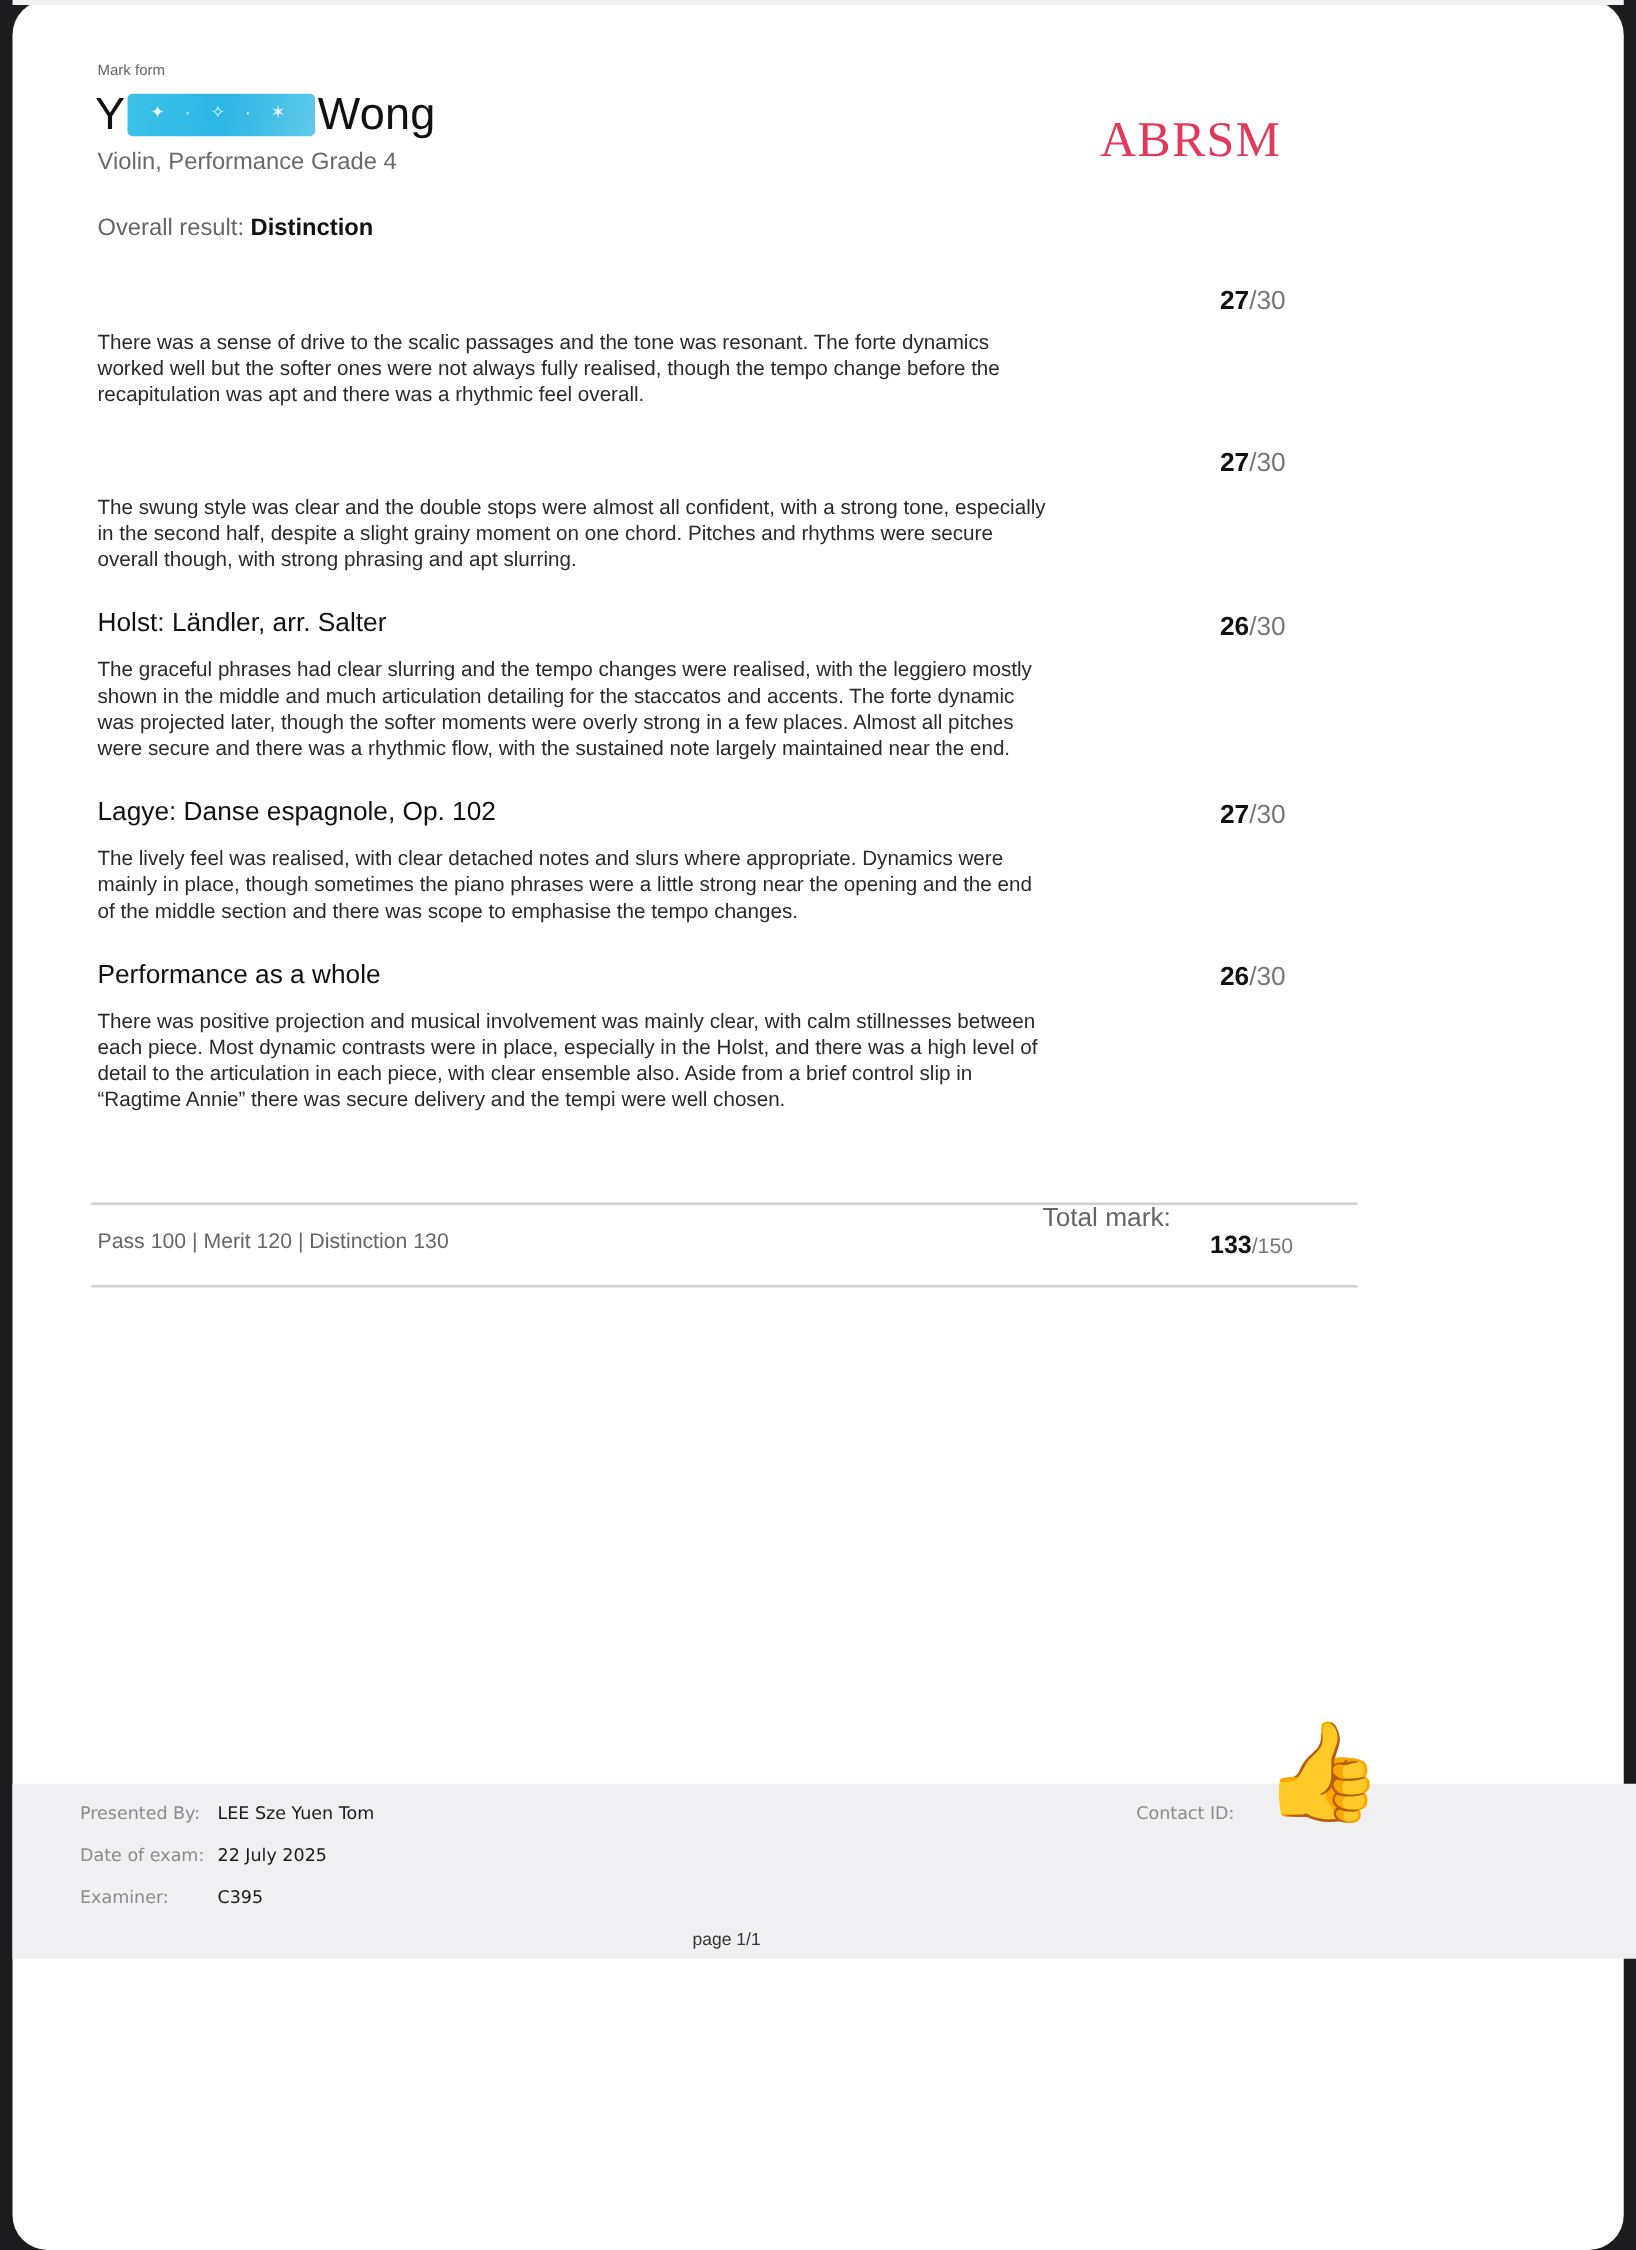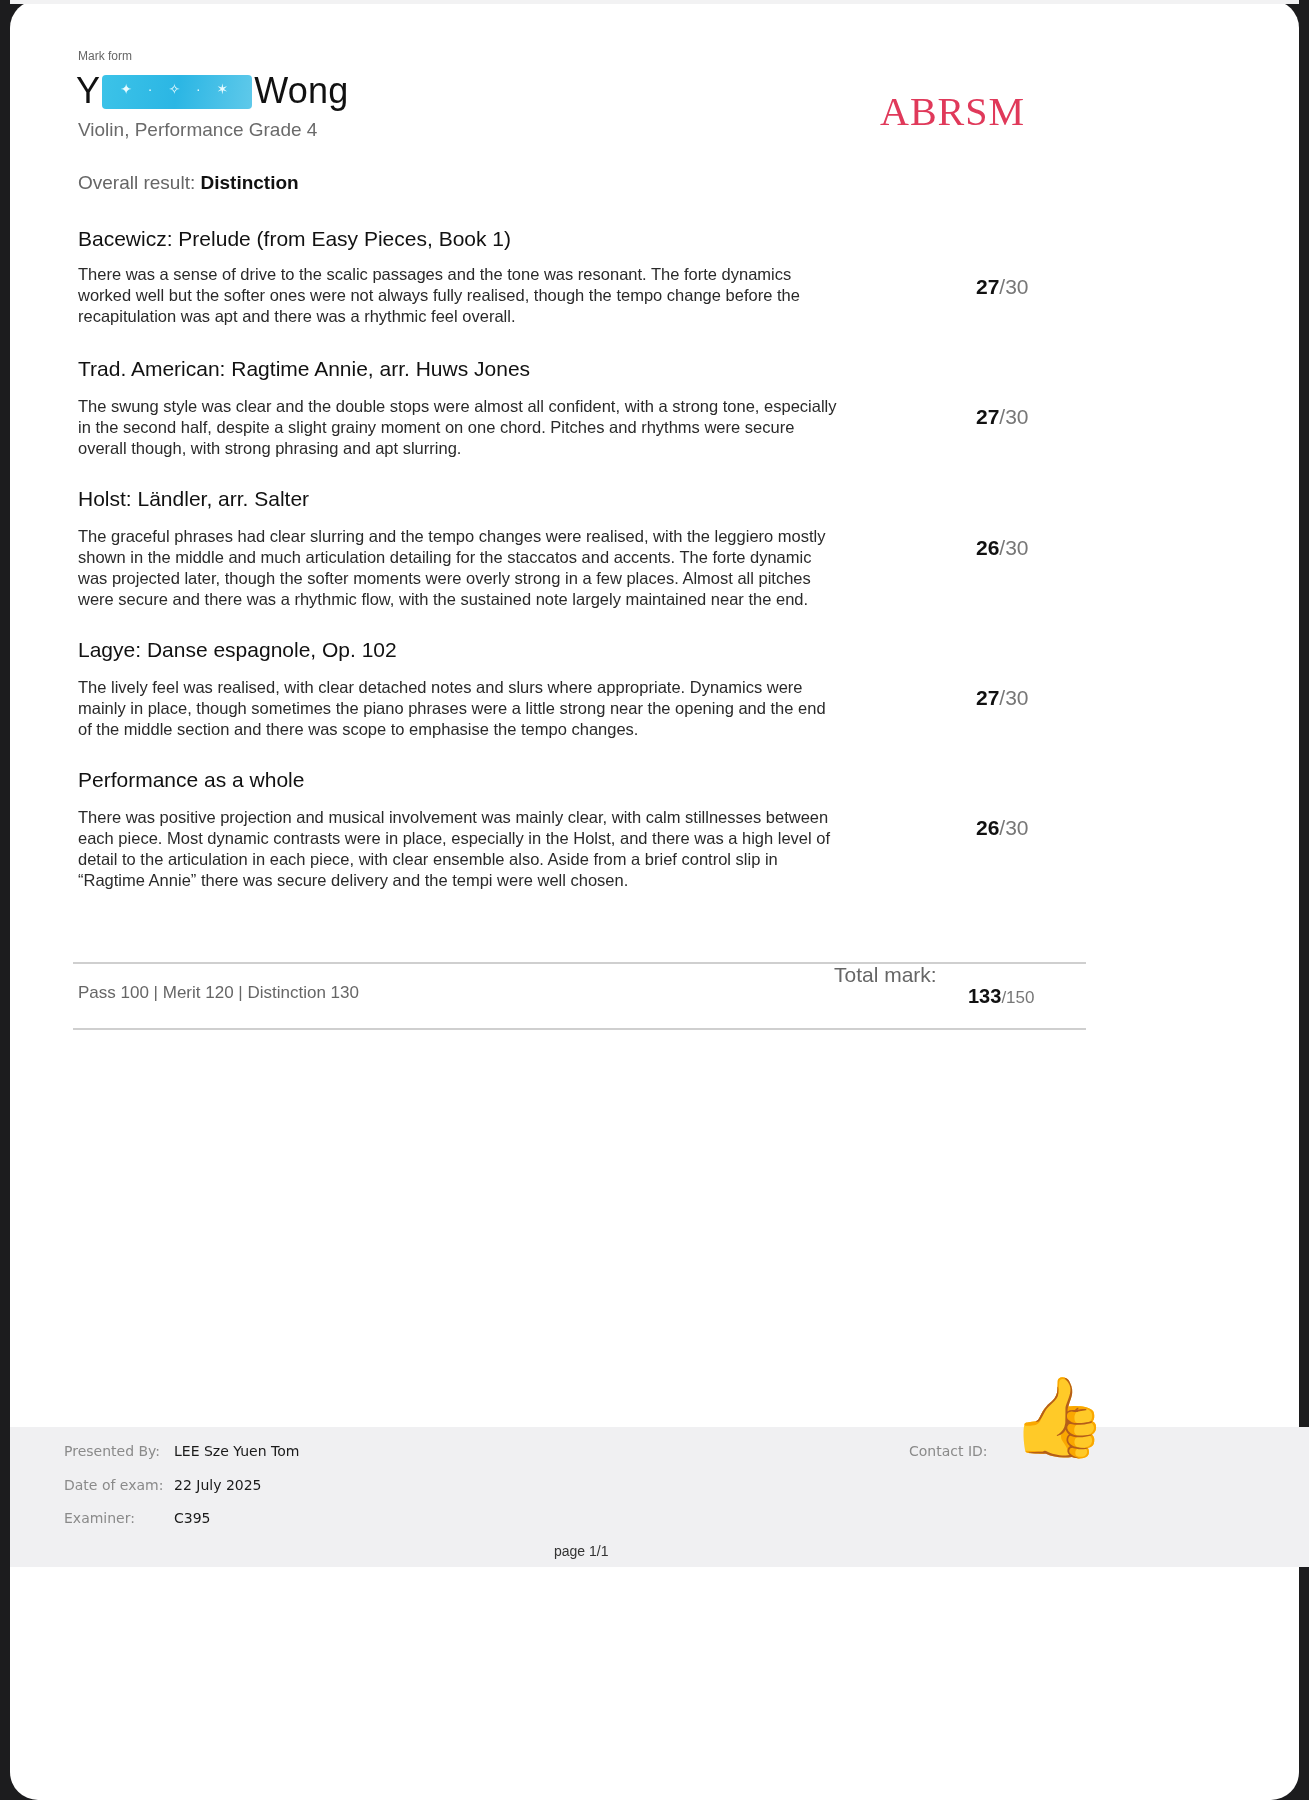--- a/index.html
+++ b/index.html
@@ -32,21 +32,21 @@
   .subtitle { left: 68px; top: 119px; font-size: 19px; color: #6a6a6a; }
   .logo { left: 870px; top: 88px; font-size: 40px; color: #e0395a; letter-spacing: 1px; font-family: Liberation Serif, serif; }
   .overall { left: 68px; top: 172px; font-size: 19px; color: #666; }
   .overall b { color: #111; font-weight: bold; }
 
   .section-title { left: 68px; font-size: 21px; color: #111; }
   .section-body {
     position: absolute; left: 68px; width: 760px; font-size: 16.5px; line-height: 21px; color: #2a2a2a;
     white-space: normal;
   }
-  .score { left: 966px; font-size: 21px; margin-top: 46px; }
+  .score { left: 966px; font-size: 21px; }
   .score .got { font-weight: bold; color: #111; }
   .score .max { color: #777; }
 
   .divider { position: absolute; left: 63px; width: 1013px; height: 2px; background: #cfcfcf; }
   .thresholds { left: 68px; top: 983px; font-size: 17px; color: #666; }
   .total-label { left: 824px; top: 951px; font-size: 21px; color: #666; margin-top: 12px; }
   .total { left: 958px; top: 985px; font-size: 20px; }
   .total .got { font-weight: bold; color: #111; }
   .total .max { color: #777; font-size: 17px; }
 
@@ -73,25 +73,23 @@
   </div>
 
   <div class="abs subtitle">Violin, Performance Grade 4</div>
   <div class="abs logo">ABRSM</div>
 
   <div class="abs overall">
     <span>Overall result:</span>
     <b>Distinction</b>
   </div>
 
-  <div class="abs section-title" style="top:227px">Bacewicz: Prelude (from Easy Pieces, Book 1)</div>
   <div class="abs score" style="top:229px"><span class="got">27</span><span class="max">/30</span></div>
   <div class="section-body" style="top:264px">There was a sense of drive to the scalic passages and the tone was resonant. The forte dynamics worked well but the softer ones were not always fully realised, though the tempo change before the recapitulation was apt and there was a rhythmic feel overall.</div>
 
-  <div class="abs section-title" style="top:357px">Trad. American: Ragtime Annie, arr. Huws Jones</div>
   <div class="abs score" style="top:359px"><span class="got">27</span><span class="max">/30</span></div>
   <div class="section-body" style="top:396px">The swung style was clear and the double stops were almost all confident, with a strong tone, especially in the second half, despite a slight grainy moment on one chord. Pitches and rhythms were secure overall though, with strong phrasing and apt slurring.</div>
 
   <div class="abs section-title" style="top:487px">Holst: Ländler, arr. Salter</div>
   <div class="abs score" style="top:490px"><span class="got">26</span><span class="max">/30</span></div>
   <div class="section-body" style="top:526px">The graceful phrases had clear slurring and the tempo changes were realised, with the leggiero mostly shown in the middle and much articulation detailing for the staccatos and accents. The forte dynamic was projected later, though the softer moments were overly strong in a few places. Almost all pitches were secure and there was a rhythmic flow, with the sustained note largely maintained near the end.</div>
 
   <div class="abs section-title" style="top:638px">Lagye: Danse espagnole, Op. 102</div>
   <div class="abs score" style="top:640px"><span class="got">27</span><span class="max">/30</span></div>
   <div class="section-body" style="top:677px">The lively feel was realised, with clear detached notes and slurs where appropriate. Dynamics were mainly in place, though sometimes the piano phrases were a little strong near the opening and the end of the middle section and there was scope to emphasise the tempo changes.</div>

